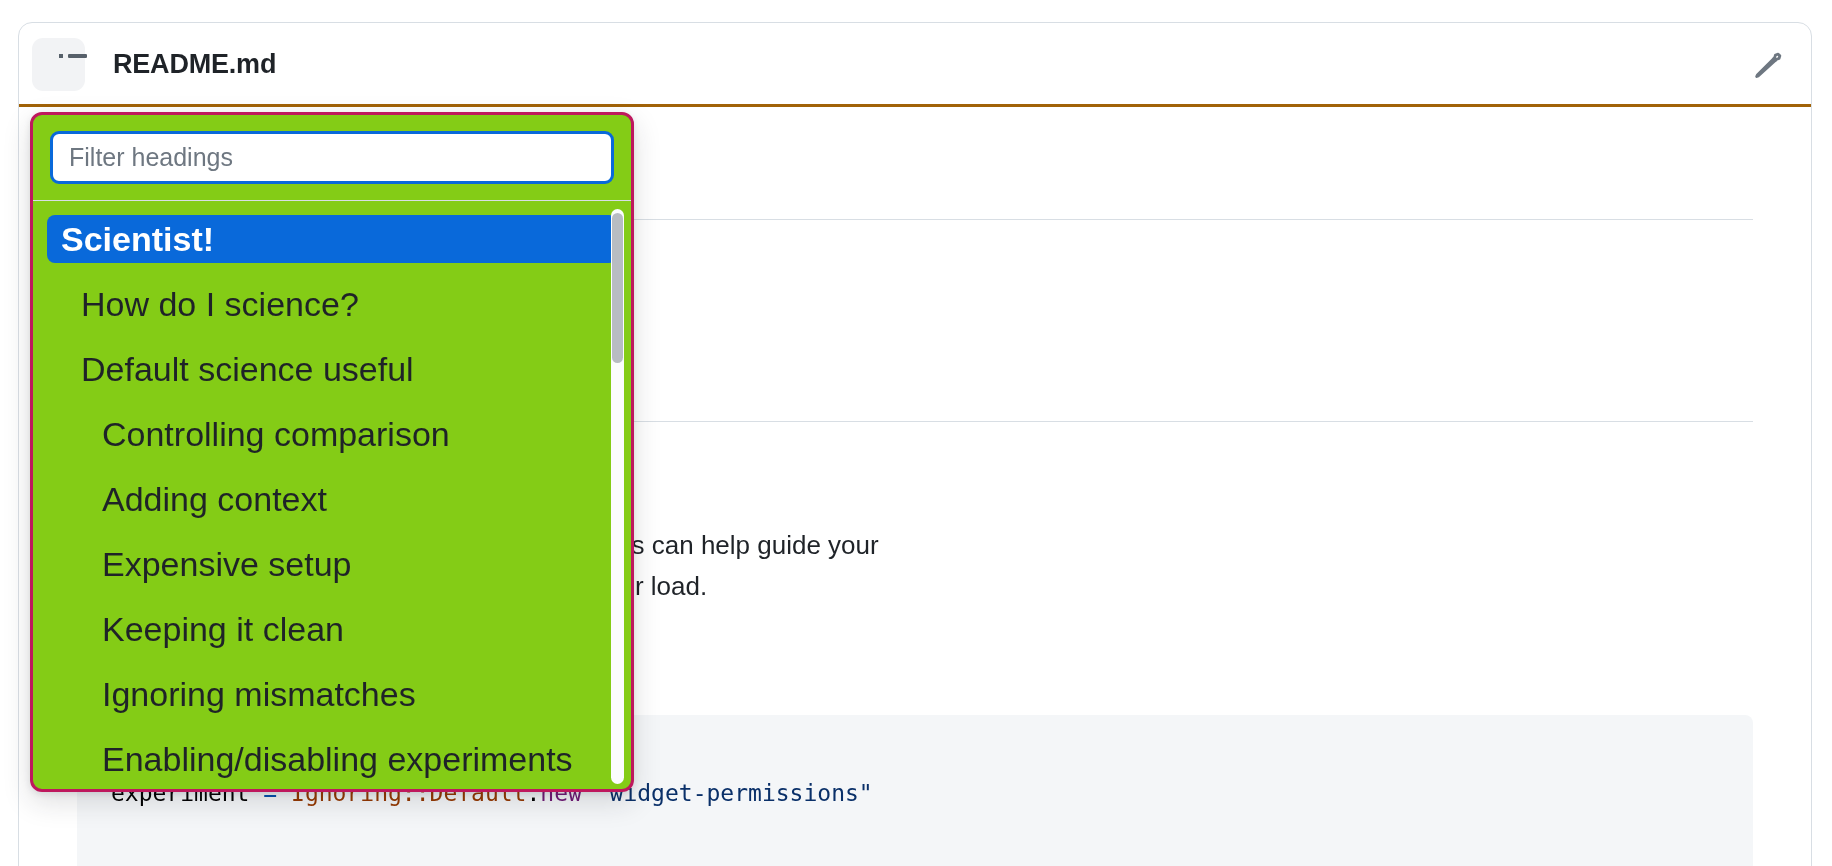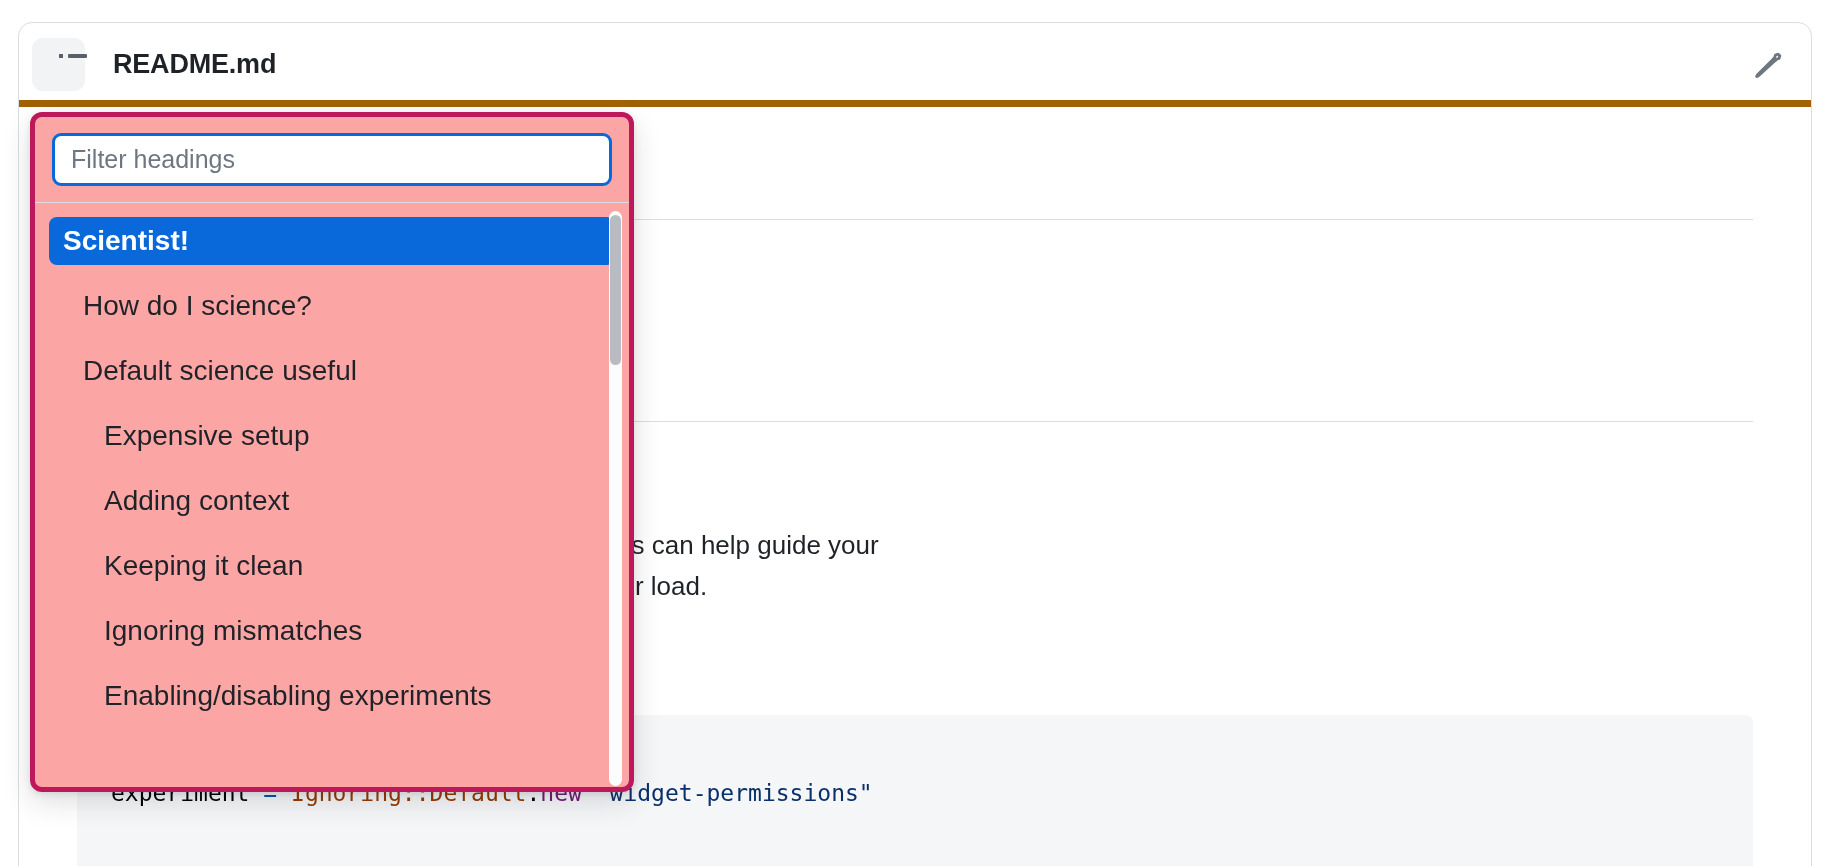--- a/index.html
+++ b/index.html
@@ -29,21 +29,21 @@
     height: 880px;
     border: 1px solid #d8dee4;
     border-radius: 14px;
     background: #ffffff;
     box-sizing: border-box;
   }
 
   .file-header {
     position: relative;
     height: 84px;
-    border-bottom: 7px solid #a16207;
+    border-bottom: 3px solid #a16207;
     box-sizing: border-box;
   }
 
   .toc-button {
     position: absolute;
     left: 13px;
     top: 15px;
     width: 53px;
     height: 53px;
     border-radius: 11px;
@@ -199,22 +199,22 @@
   .tok-op      { color: #0550ae; }
   .tok-plain   { color: #000000; }
 
   
   .toc-panel {
     position: absolute;
     left: 30px;
     top: 112px;
     width: 604px;
     height: 680px;
-    background: #fca5a5;
-    border: 5px solid #be185d;
+    background: #84cc16;
+    border: 3px solid #be185d;
     border-radius: 12px;
     box-shadow: 0 10px 28px rgba(31,35,40,0.15), 0 2px 6px rgba(31,35,40,0.10);
     box-sizing: border-box;
     overflow: hidden;
     z-index: 30;
   }
 
   .filter-wrap {
     padding: 16px 17px 16px 17px;
     border-bottom: 1px solid #d8dee4;
@@ -243,21 +243,21 @@
   .toc-list {
     list-style: none;
     margin: 0;
     padding: 14px 0 0 0;
   }
   .toc-item {
     height: 48px;
     line-height: 48px;
     margin: 0 14px 17px 14px;
     padding: 0 14px;
-    font-size: 28px;
+    font-size: 34px;
     color: #1f2328;
     border-radius: 8px;
     white-space: nowrap;
     overflow: hidden;
     cursor: pointer;
   }
   .toc-item.lvl-2 { padding-left: 34px; }
   .toc-item.lvl-3 { padding-left: 55px; }
   .toc-item.active {
     background: #0969da;
@@ -352,22 +352,23 @@
 
     <div class="filter-wrap">
       <input class="filter-input" type="text" placeholder="Filter headings" style="">
     </div>
 
     <div class="toc-list-wrap">
       <ul class="toc-list" id="toc-list">
           <li class="toc-item lvl-1 active">Scientist!</li>
           <li class="toc-item lvl-2">How do I science?</li>
           <li class="toc-item lvl-2">Default science useful</li>
+          <li class="toc-item lvl-3">Controlling comparison</li>
+          <li class="toc-item lvl-3">Adding context</li>
           <li class="toc-item lvl-3">Expensive setup</li>
-          <li class="toc-item lvl-3">Adding context</li>
           <li class="toc-item lvl-3">Keeping it clean</li>
           <li class="toc-item lvl-3">Ignoring mismatches</li>
           <li class="toc-item lvl-3">Enabling/disabling experiments</li>
         </ul>
 
       <div class="toc-scrollbar">
         <div class="toc-scroll-thumb"></div>
       </div>
     </div>
   </div>

